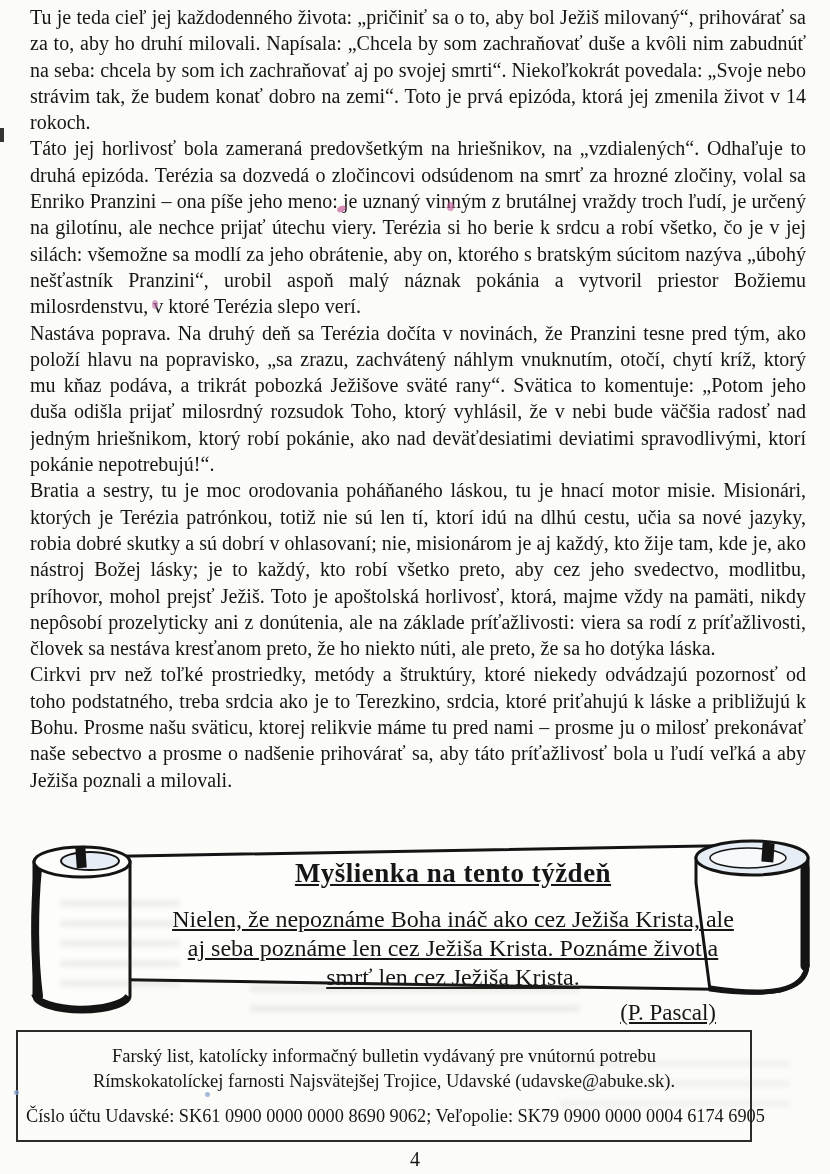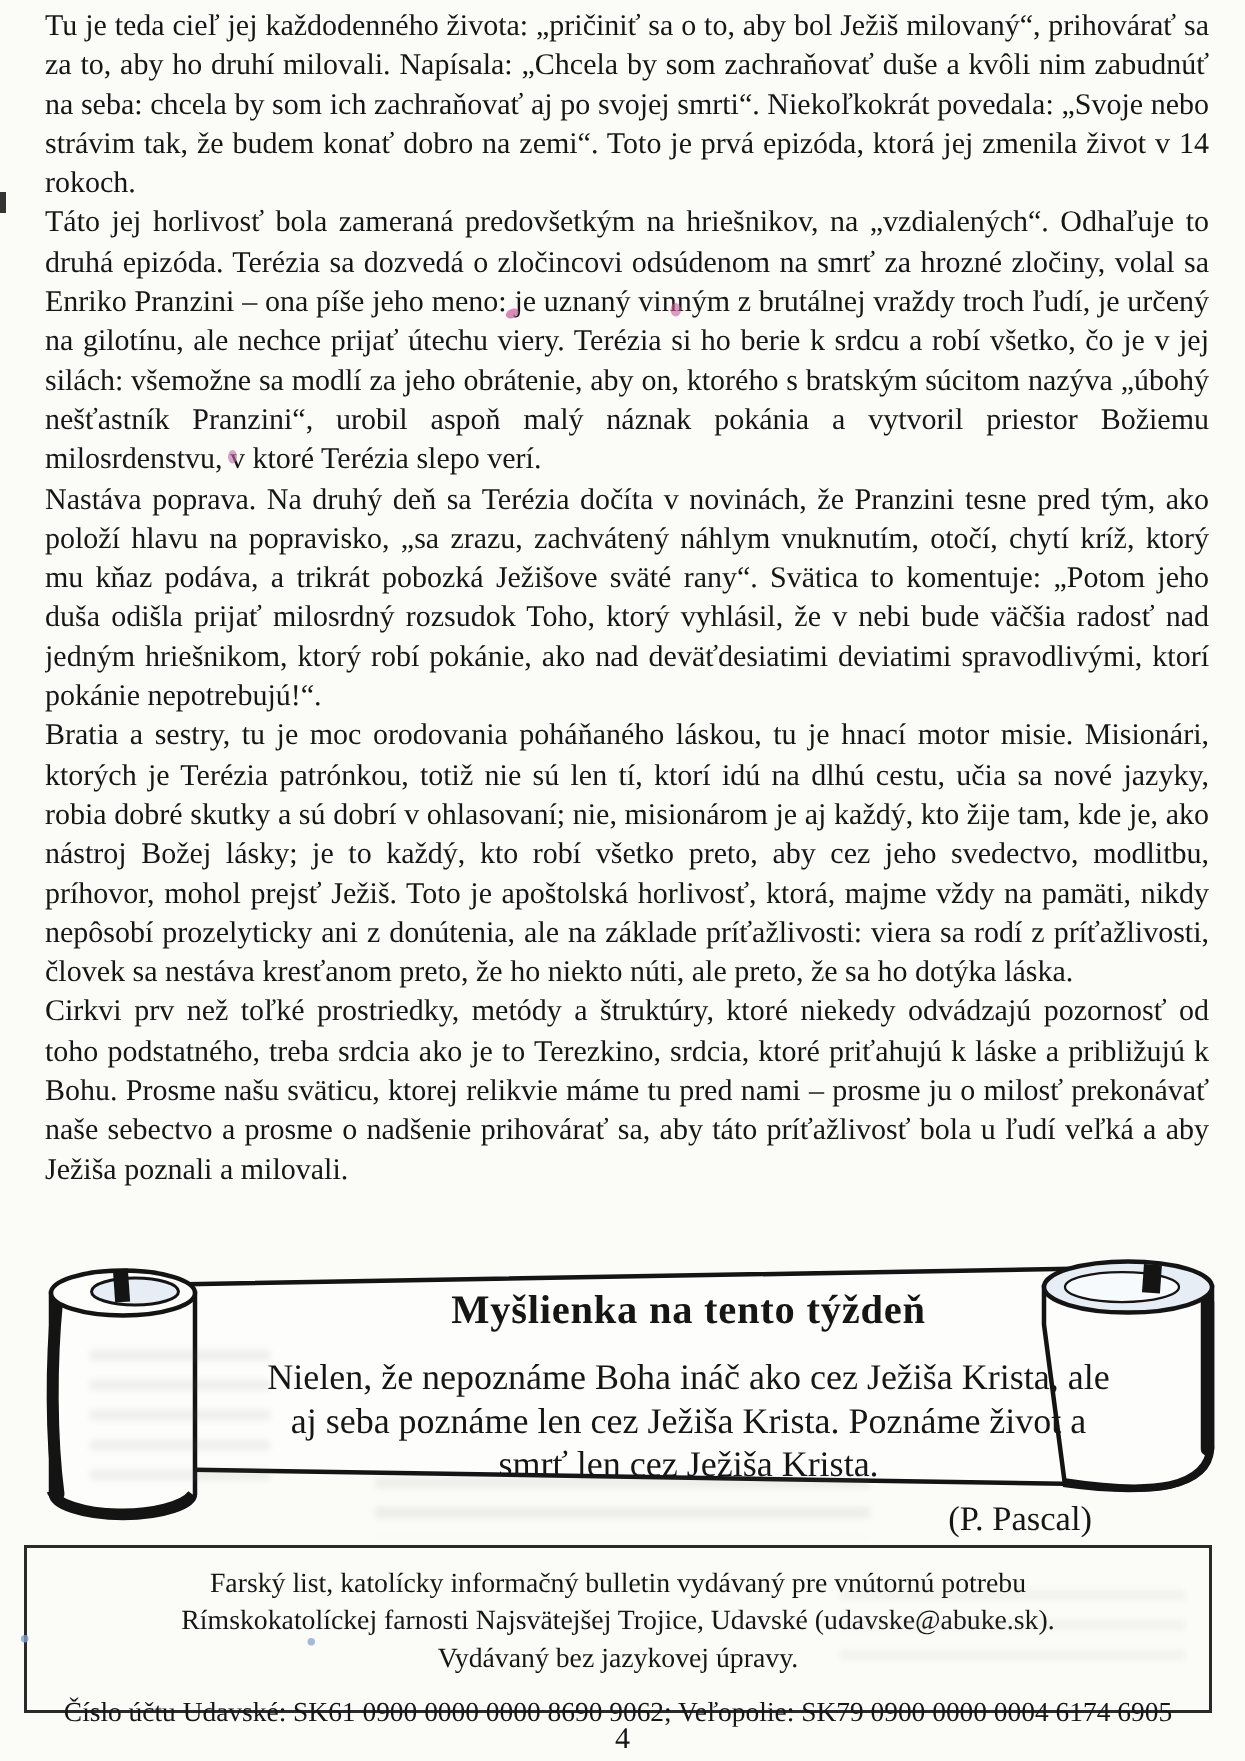--- a/index.html
+++ b/index.html
@@ -26,22 +26,23 @@
 
   
   .scroll-banner {
     position: absolute;
     left: 18px; top: 838px;
     width: 794px; height: 192px;
   }
   .scroll-banner svg { position: absolute; inset: 0; }
   .banner-text {
     position: absolute;
-    left: 120px; right: 32px; top: 20px;
+    left: 120px; right: 44px; top: 20px;
     text-align: center;
+    text-decoration: underline;
   }
   .banner-title {
     margin: 0;
     font-size: 27px;
     font-weight: bold;
     letter-spacing: 0.5px;
   }
   .banner-quote {
     margin: 16px auto 0 auto;
     max-width: 580px;
@@ -51,21 +52,21 @@
   .banner-attribution {
     margin: 8px 52px 0 0;
     text-align: right;
     font-size: 23px;
   }
 
   
   .footer-box {
     position: absolute;
     left: 16px; top: 1030px;
-    width: 792px; height: 112px;
+    width: 736px; height: 112px;
     border: 2px solid #2a2a2a;
     box-sizing: border-box;
     padding: 12px 8px 0 8px;
     text-align: center;
     font-size: 18.5px;
     line-height: 25px;
   }
   .footer-box .imprint { margin: 0 auto; max-width: 650px; }
   .footer-box .note { margin: 0 auto; }
   .footer-box .accounts {
@@ -142,21 +143,20 @@
 
   <div class="banner-text">
     <h2 class="banner-title">Myšlienka na tento týždeň</h2>
     <p class="banner-quote">Nielen, že nepoznáme Boha ináč ako cez Ježiša Krista, ale aj seba poznáme len cez Ježiša Krista. Poznáme život a smrť len cez Ježiša Krista.</p>
     <p class="banner-attribution">(P. Pascal)</p>
   </div>
 </section>
 
 <footer class="footer-box">
   <p class="imprint">Farský list, katolícky informačný bulletin vydávaný pre vnútornú potrebu Rímskokatolíckej farnosti Najsvätejšej Trojice, Udavské (udavske@abuke.sk).</p>
-  <p class="note">Vydávaný bez jazykovej úpravy.</p>
   <p class="accounts">Číslo účtu Udavské: SK61 0900 0000 0000 8690 9062; Veľopolie: SK79 0900 0000 0004 6174 6905</p>
 </footer>
 
 <div class="page-number">4</div>
 
 <div class="smudge s1"></div>
 <div class="smudge s2"></div>
 <div class="smudge s3"></div>
 <div class="mark pink1"></div>
 <div class="mark pink2"></div>

